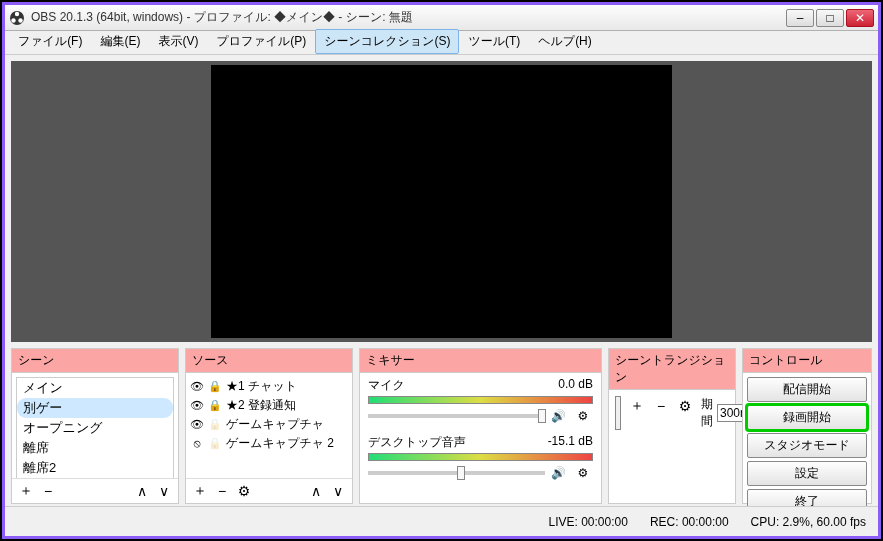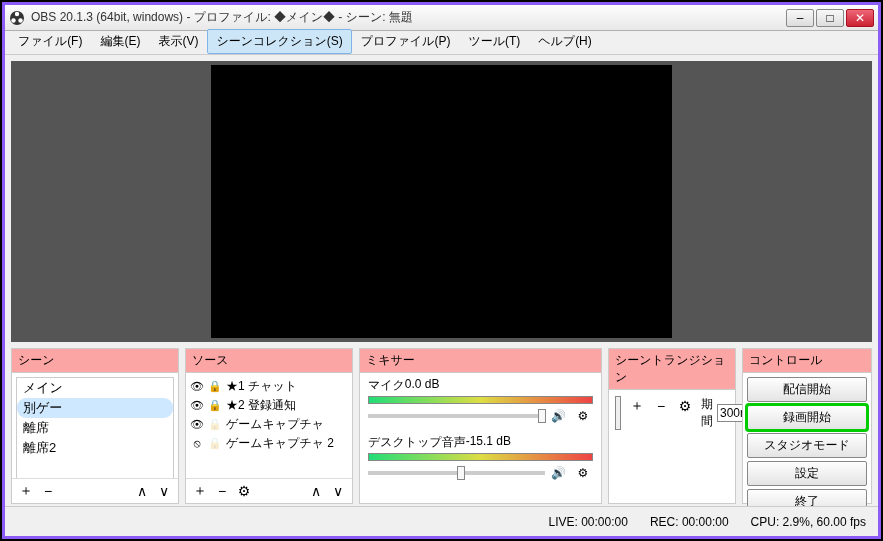--- a/index.html
+++ b/index.html
@@ -26,21 +26,21 @@
 .scene-list { list-style: none; }
 .scene-list li { padding: 2px 6px; border-bottom: 0; cursor: pointer; font-size: 13px; line-height: 16px; }
 .scene-list li.sel { background: #cde8ff; border-radius: 9px; }
 .scene-scroll { height: 102px; overflow-y: scroll; border: 1px solid #ccc; margin: 4px; }
 .sources { width: 168px; }
 .src-list { list-style: none; padding: 4px; }
 .src-list li { display: flex; align-items: center; gap: 4px; padding: 1px 0; font-size: 13px; }
 .src-glyph { width: 14px; text-align: center; font-size: 11px; }
 .mixer { flex: 1; }
 .mixer-ch { padding: 4px 8px; }
-.mixer-row { display: flex; font-size: 11px; }
+.mixer-row { display: flex; justify-content: space-between; font-size: 11px; }
 .mixer-track { height: 8px; background: linear-gradient(to right, #2d7, #dd4, #e44); border: 1px solid #888; margin-top: 2px; }
 .mixer-slider-row { display: flex; align-items: center; gap: 4px; margin-top: 2px; }
 .mixer-slider { flex: 1; height: 4px; background: #ccc; position: relative; }
 .mixer-thumb { position: absolute; top: -5px; width: 8px; height: 14px; background: #f8f8f8; border: 1px solid #888; }
 .icnbtn { width: 20px; height: 20px; display: inline-flex; align-items: center; justify-content: center; cursor: pointer; }
 .trans { width: 128px; }
 .trans-body { padding: 6px; display: flex; flex-direction: row; gap: 6px; }
 .trans-sel { width: 100%; border: 1px solid #888; padding: 1px 2px; }
 .trans-tools { display: flex; justify-content: flex-end; gap: 4px; }
 .trans-dur { display: flex; align-items: center; gap: 4px; }
@@ -75,39 +75,40 @@
       <div class="winbtn close">
           <span>✕</span>
         </div>
     </div>
   </div>
 
   <div class="menubar">
     <div class="menuitem">ファイル(F)</div>
     <div class="menuitem">編集(E)</div>
     <div class="menuitem">表示(V)</div>
+    <div class="menuitem">プロファイル(P)</div>
     <div class="menuitem hl">シーンコレクション(S)</div>
-    <div class="menuitem">プロファイル(P)</div>
     <div class="menuitem">ツール(T)</div>
     <div class="menuitem">ヘルプ(H)</div>
   </div>
 
   <div class="preview-area">
     <div class="preview-canvas"></div>
   </div>
 
   <div class="panels">
 
     <div class="panel scenes">
       <div class="panel-hdr">シーン</div>
       <div class="panel-body">
         <div class="scene-scroll">
           <ul class="scene-list">
             <li>メイン</li>
             <li class="sel">別ゲー</li>
+            <li>オープニング</li>
             <li>離席</li>
             <li>離席2</li>
           </ul>
         </div>
       </div>
       <div class="panel-tools">
         <span class="toolbtn">＋</span>
         <span class="toolbtn">−</span>
         <span style="flex:1"></span>
         <span class="toolbtn">∧</span>

